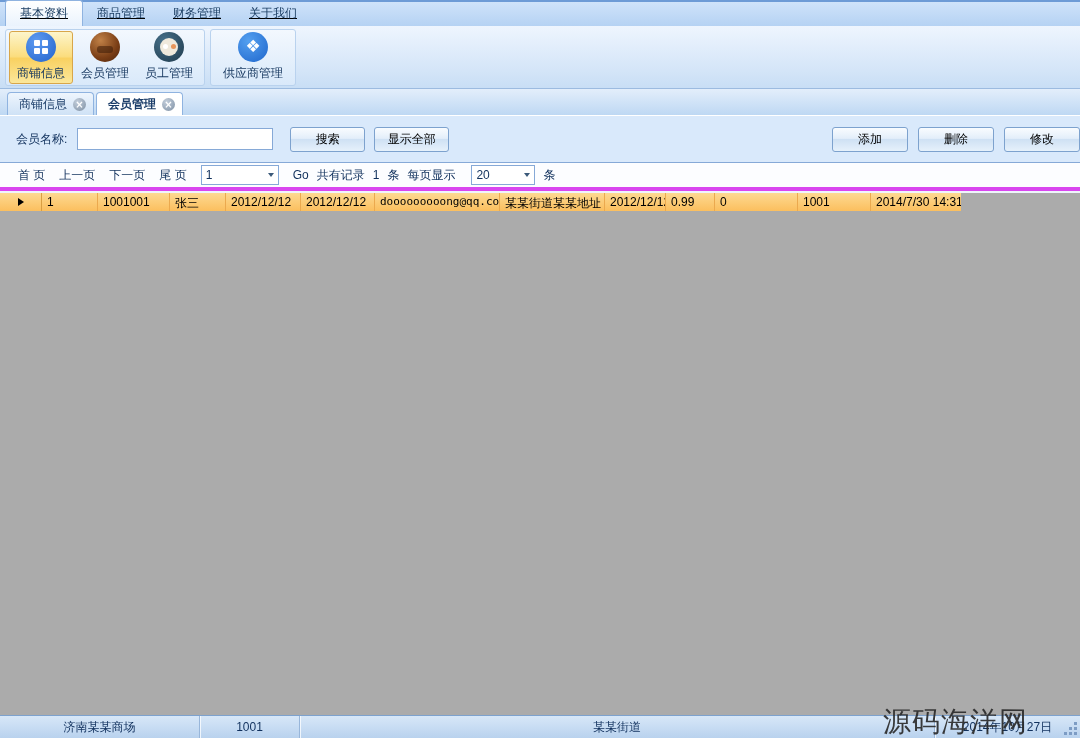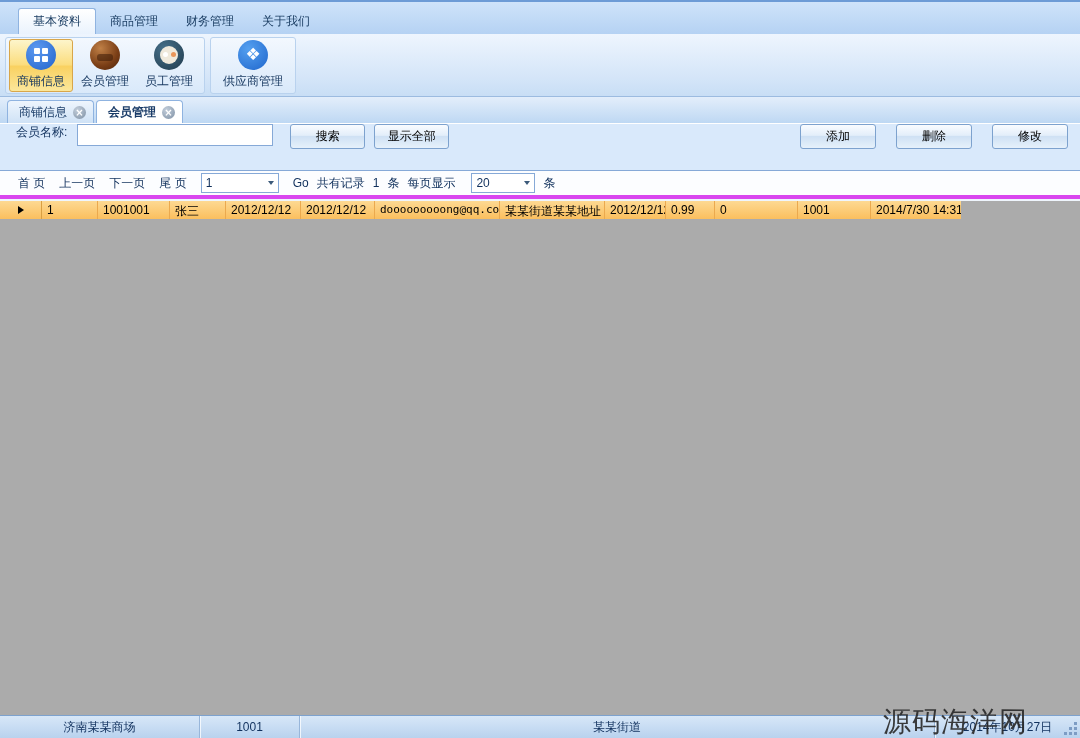--- a/index.html
+++ b/index.html
@@ -1,21 +1,21 @@
 <!DOCTYPE html>
 <html><head>
 <meta charset="utf-8">
 <style>
   * { margin:0; padding:0; }
   html,body { width:1080px; height:738px; overflow:hidden; }
   body { position:relative; font-family:"Liberation Sans","DejaVu Sans",sans-serif; font-size:12px; background:#fff; }
   .app { width:1080px; height:738px; display:flex; flex-direction:column; }
 
   
-  .menubar { height:34px; background:linear-gradient(#cfe3fa,#b5d2f3); border-top:2px solid #6d9bd6; box-sizing:border-box; display:flex; align-items:flex-end; padding-left:18px; }
+  .menubar { height:26px; background:linear-gradient(#cfe3fa,#b5d2f3); border-top:2px solid #6d9bd6; box-sizing:border-box; display:flex; align-items:flex-end; padding-left:5px;text-decoration:underline; }
   .menu-tab { padding:4px 14px 4px; color:#16395f; white-space:nowrap; cursor:default; }
   .menu-tab.active { background:linear-gradient(#ffffff,#eaf3fd); border:1px solid #8fb3e0; border-bottom:none; border-radius:3px 3px 0 0; }
 
   
   .ribbon { height:63px; background:linear-gradient(#eef5fe,#d4e5f8 72%,#c8def5); border-bottom:1px solid #9cbbe0; box-sizing:border-box; display:flex; align-items:center; padding-left:5px; }
   .rgroup { display:flex; align-items:center; height:57px; border:1px solid #b9d2ee; border-radius:3px; background:linear-gradient(#f3f8fe,#d9e9fa); padding:0 3px; margin-right:5px; box-sizing:border-box; }
   .rbtn { width:64px; height:53px; display:flex; flex-direction:column; align-items:center; justify-content:center; border-radius:3px; color:#15365e; cursor:default; }
   .rbtn.wide { width:78px; }
   .rbtn.selected { background:linear-gradient(#fdf5cb,#fbdd7e 48%,#f9d161 52%,#fbe79b); border:1px solid #d8a64a; box-sizing:border-box; }
   .ric { width:30px; height:30px; border-radius:50%; margin-bottom:3px; position:relative; flex:none; }
@@ -29,27 +29,27 @@
   .ric.supplier { background:radial-gradient(circle at 35% 30%,#54a0f0,#1f66cc); text-align:center; }
   .ric.supplier::after { content:"❖"; color:#fff; font-size:17px; line-height:30px; }
 
   
   .doctabs { height:26px; background:linear-gradient(#e3eefb,#bed8f3); display:flex; align-items:flex-end; padding-left:7px; gap:2px; }
   .dtab { display:flex; align-items:center; gap:6px; height:23px; box-sizing:border-box; padding:0 7px 0 11px; border:1px solid #8fb3e0; border-bottom:none; border-radius:4px 4px 0 0; background:linear-gradient(#eef5fd,#cfe2f6); color:#1a3c68; cursor:default; }
   .dtab.active { background:#fff; font-weight:bold; }
   .close-ic { width:13px; height:13px; border-radius:50%; background:radial-gradient(circle at 35% 30%,#c3cedb,#7e90a4); color:#fff; font-size:10px; line-height:13px; text-align:center; font-weight:bold; font-family:"DejaVu Sans",sans-serif; }
 
   
-  .searchbar { height:48px; background:#d9e9fb; border-top:1px solid #ffffff; border-bottom:1px solid #86a9d7; box-sizing:border-box; display:flex; align-items:flex-start; padding:0 12px 0 16px; }
+  .searchbar { height:48px; background:#d9e9fb; border-top:1px solid #ffffff; border-bottom:1px solid #86a9d7; box-sizing:border-box; display:flex; align-items:center; padding:0 0 0 16px; }
   .searchbar .lbl { color:#10305c; margin-right:10px; }
   .searchbar input { width:196px; height:22px; border:1px solid #86a9d7; box-sizing:border-box; padding:0 4px; font:12px "Liberation Sans",sans-serif; outline:none; background:#fff; }
   .btn { height:25px; border:1px solid #7da2ce; border-radius:3px; background:linear-gradient(#f9fcff,#e3eefa 45%,#cfe1f4 50%,#e6f1fb); font:12px "Liberation Sans",sans-serif; color:#000; cursor:default; box-sizing:border-box; }
   .btn-search { width:75px; margin-left:17px; }
   .btn-showall { width:75px; margin-left:9px; }
-  .rightbtns { margin-left:auto; display:flex; gap:20px; }
+  .rightbtns { margin-left:auto; display:flex; gap:10px; }
   .rightbtns .btn { width:76px; }
 
   
   .pager { height:28px; background:#fcfdff; border-bottom:4px solid #d946ef; box-sizing:border-box; display:flex; align-items:center; padding-left:18px; color:#10305c;text-align:right; }
   .plink { margin-right:14px; cursor:pointer; white-space:nowrap; }
   .combo { display:flex; align-items:center; justify-content:space-between; background:#fff; border:1px solid #86a9d7; height:20px; box-sizing:border-box; padding:0 4px; cursor:default; }
   .combo .arr { width:0; height:0; border-left:3px solid transparent; border-right:3px solid transparent; border-top:4px solid #3c5a7a; }
   .combo.page { width:78px; margin-right:14px; }
   .combo.perpage { width:64px; margin:0 8px; }
   .ptext { margin-right:8px; white-space:nowrap; }

